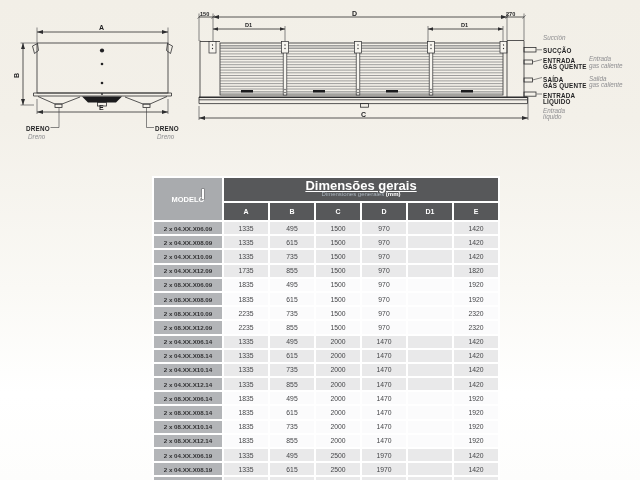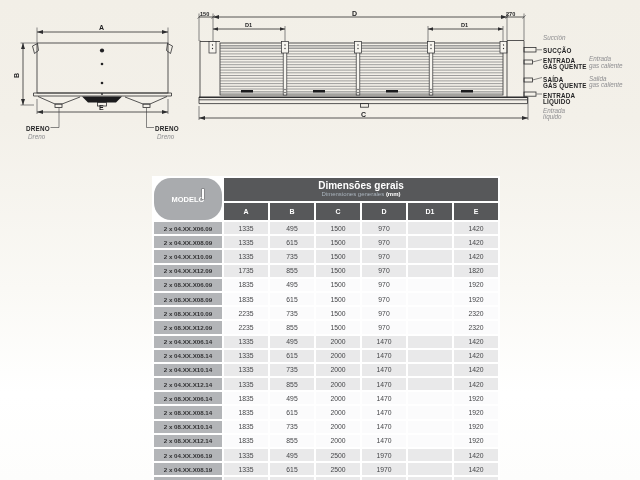--- a/index.html
+++ b/index.html
@@ -19,23 +19,23 @@
   .dots{stroke:#2d2d2f;stroke-width:1.3;stroke-linecap:round;fill:none;}
   text{fill:#1f1f21;}
   .dimL{font-weight:bold;font-size:7px;}
   .dimS{font-weight:bold;font-size:5.6px;}
   .lblB{font-weight:bold;font-size:6.3px;letter-spacing:.2px;}
   .lblI{font-style:italic;font-size:6.3px;fill:#8d8d90;}
   
   #dims-table-wrap{position:absolute;left:152px;top:176px;width:348px;background:#fff;}
   table{border-collapse:separate;border-spacing:2px;table-layout:fixed;width:348px;}
   th,td{box-sizing:border-box;margin:0;padding:0;overflow:hidden;white-space:nowrap;}
-  th.model-h{background:#a9abae;color:#fff;font-size:7.5px;font-weight:bold;text-align:center;position:relative;border-radius:17px;}
+  th.model-h{background:#a9abae;color:#fff;font-size:7.5px;font-weight:bold;text-align:center;position:relative;}
   th.group-h{background:#57585a;color:#fff;text-align:center;height:23px;vertical-align:middle;}
-  .gh1{font-size:10px;font-weight:bold;line-height:9px;}
+  .gh1{font-size:13px;font-weight:bold;line-height:9px;text-decoration:underline;}
   .gh2{font-size:6px;font-weight:normal;color:#aab4bd;line-height:8px;}
   .gh2 .unit{color:#fff;font-weight:bold;}
   th.col-h{background:#57585a;color:#fff;font-size:7px;font-weight:bold;text-align:center;height:17px;}
   td.model{background:#b3b5b8;color:#323234;font-size:6.2px;font-weight:bold;text-align:center;height:12.2px;}
   td.data{text-align:center;font-size:6.8px;color:#454649;height:12.2px;}
   tr.g-gray td.data{background:#e9e9ea;}
   tr.g-white td.data{background:#fbfbfc;}
   .text-cursor{position:absolute;left:48px;top:11px;width:1.5px;height:10px;background:#fdfdfd;box-shadow:0 0 0 .5px #6a6a6c;}
 </style>
 </head>

